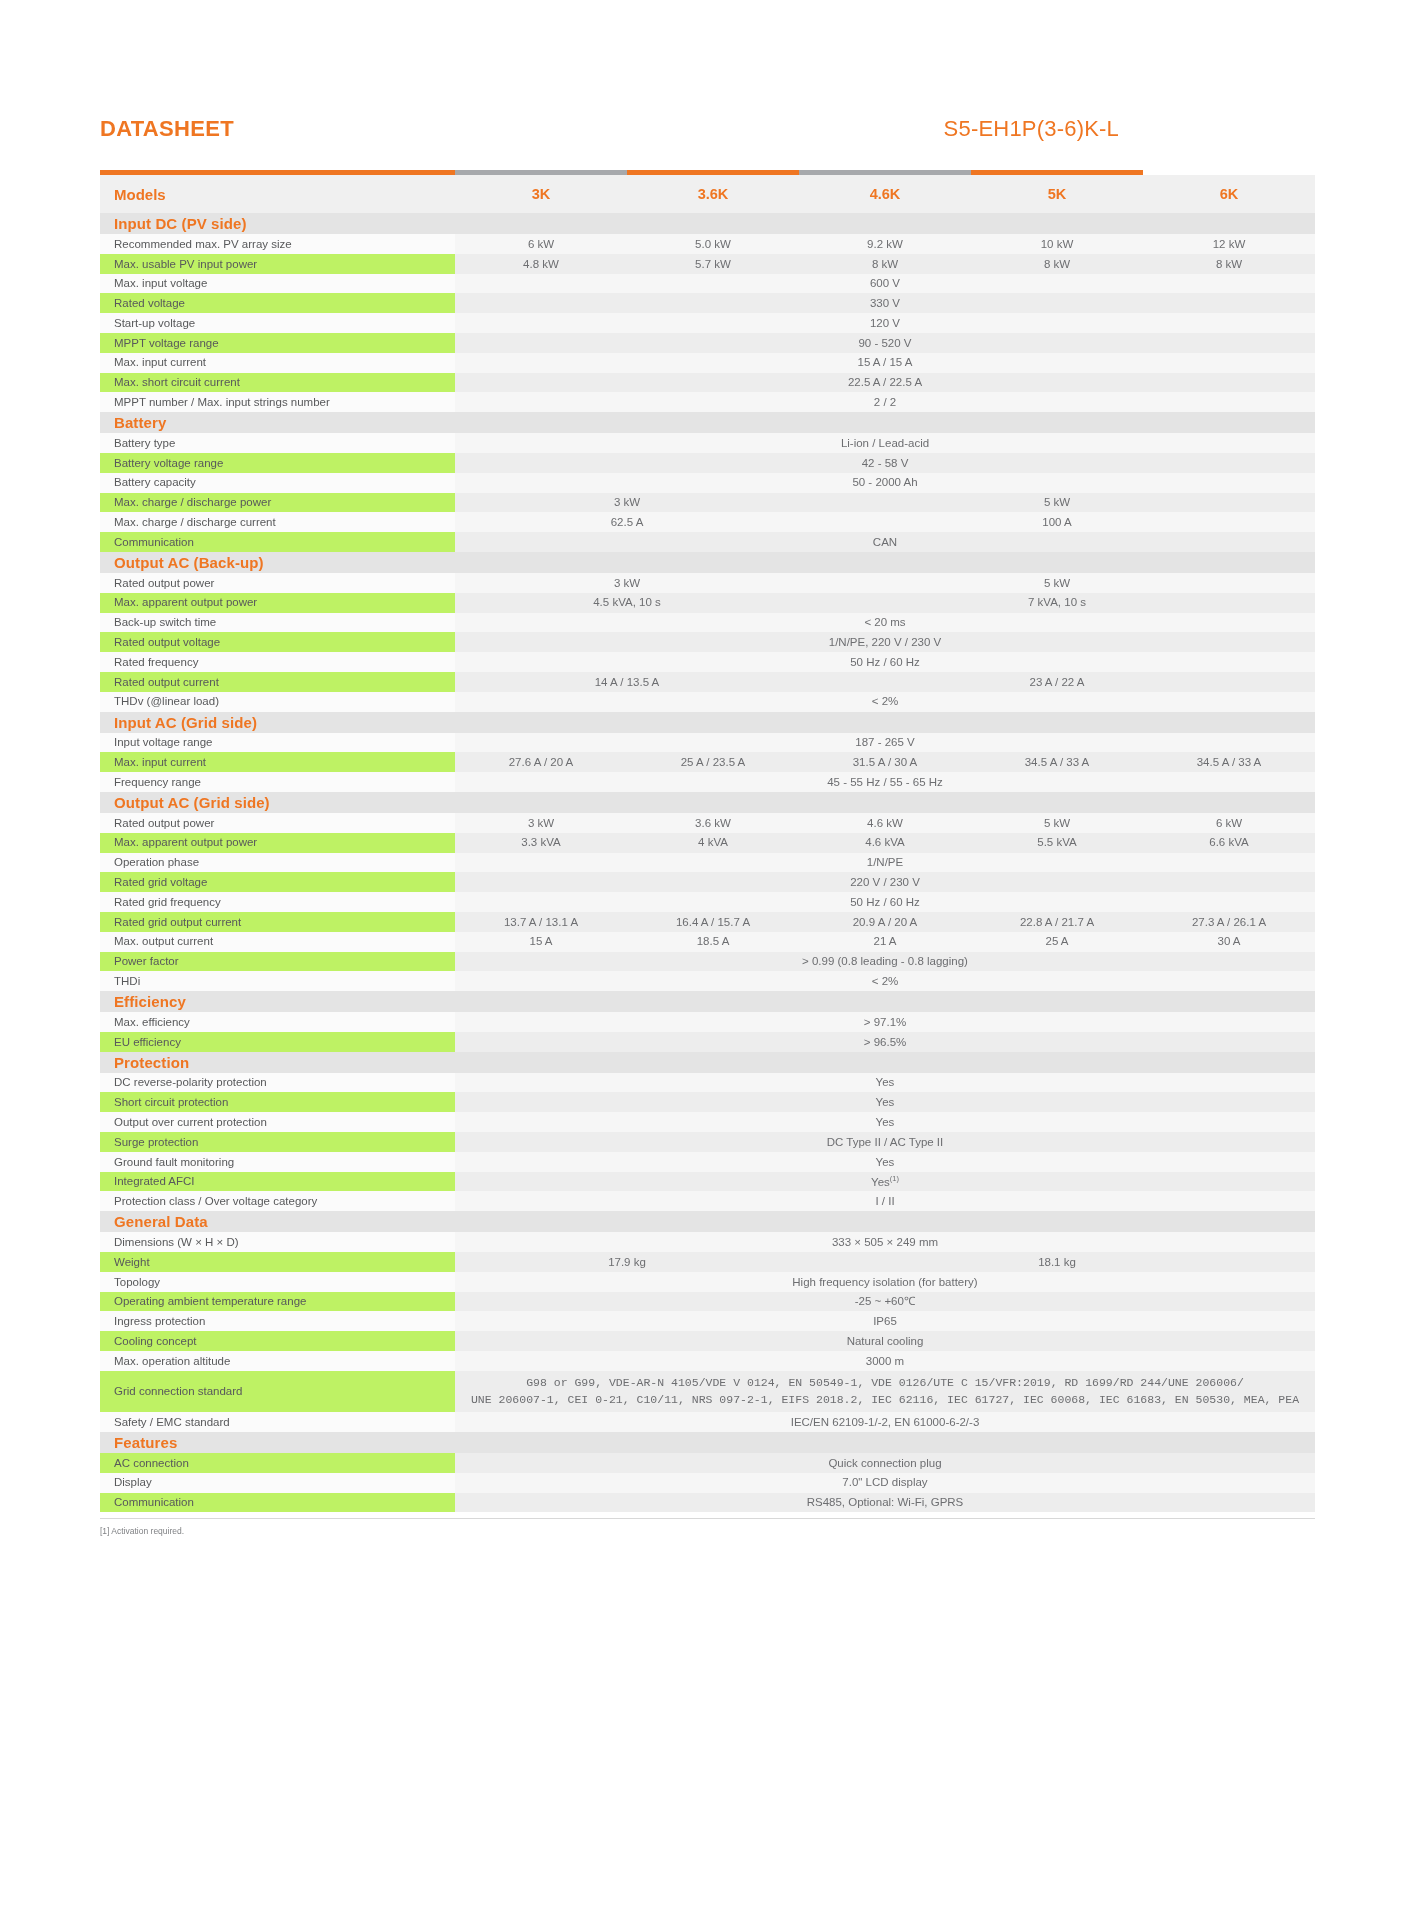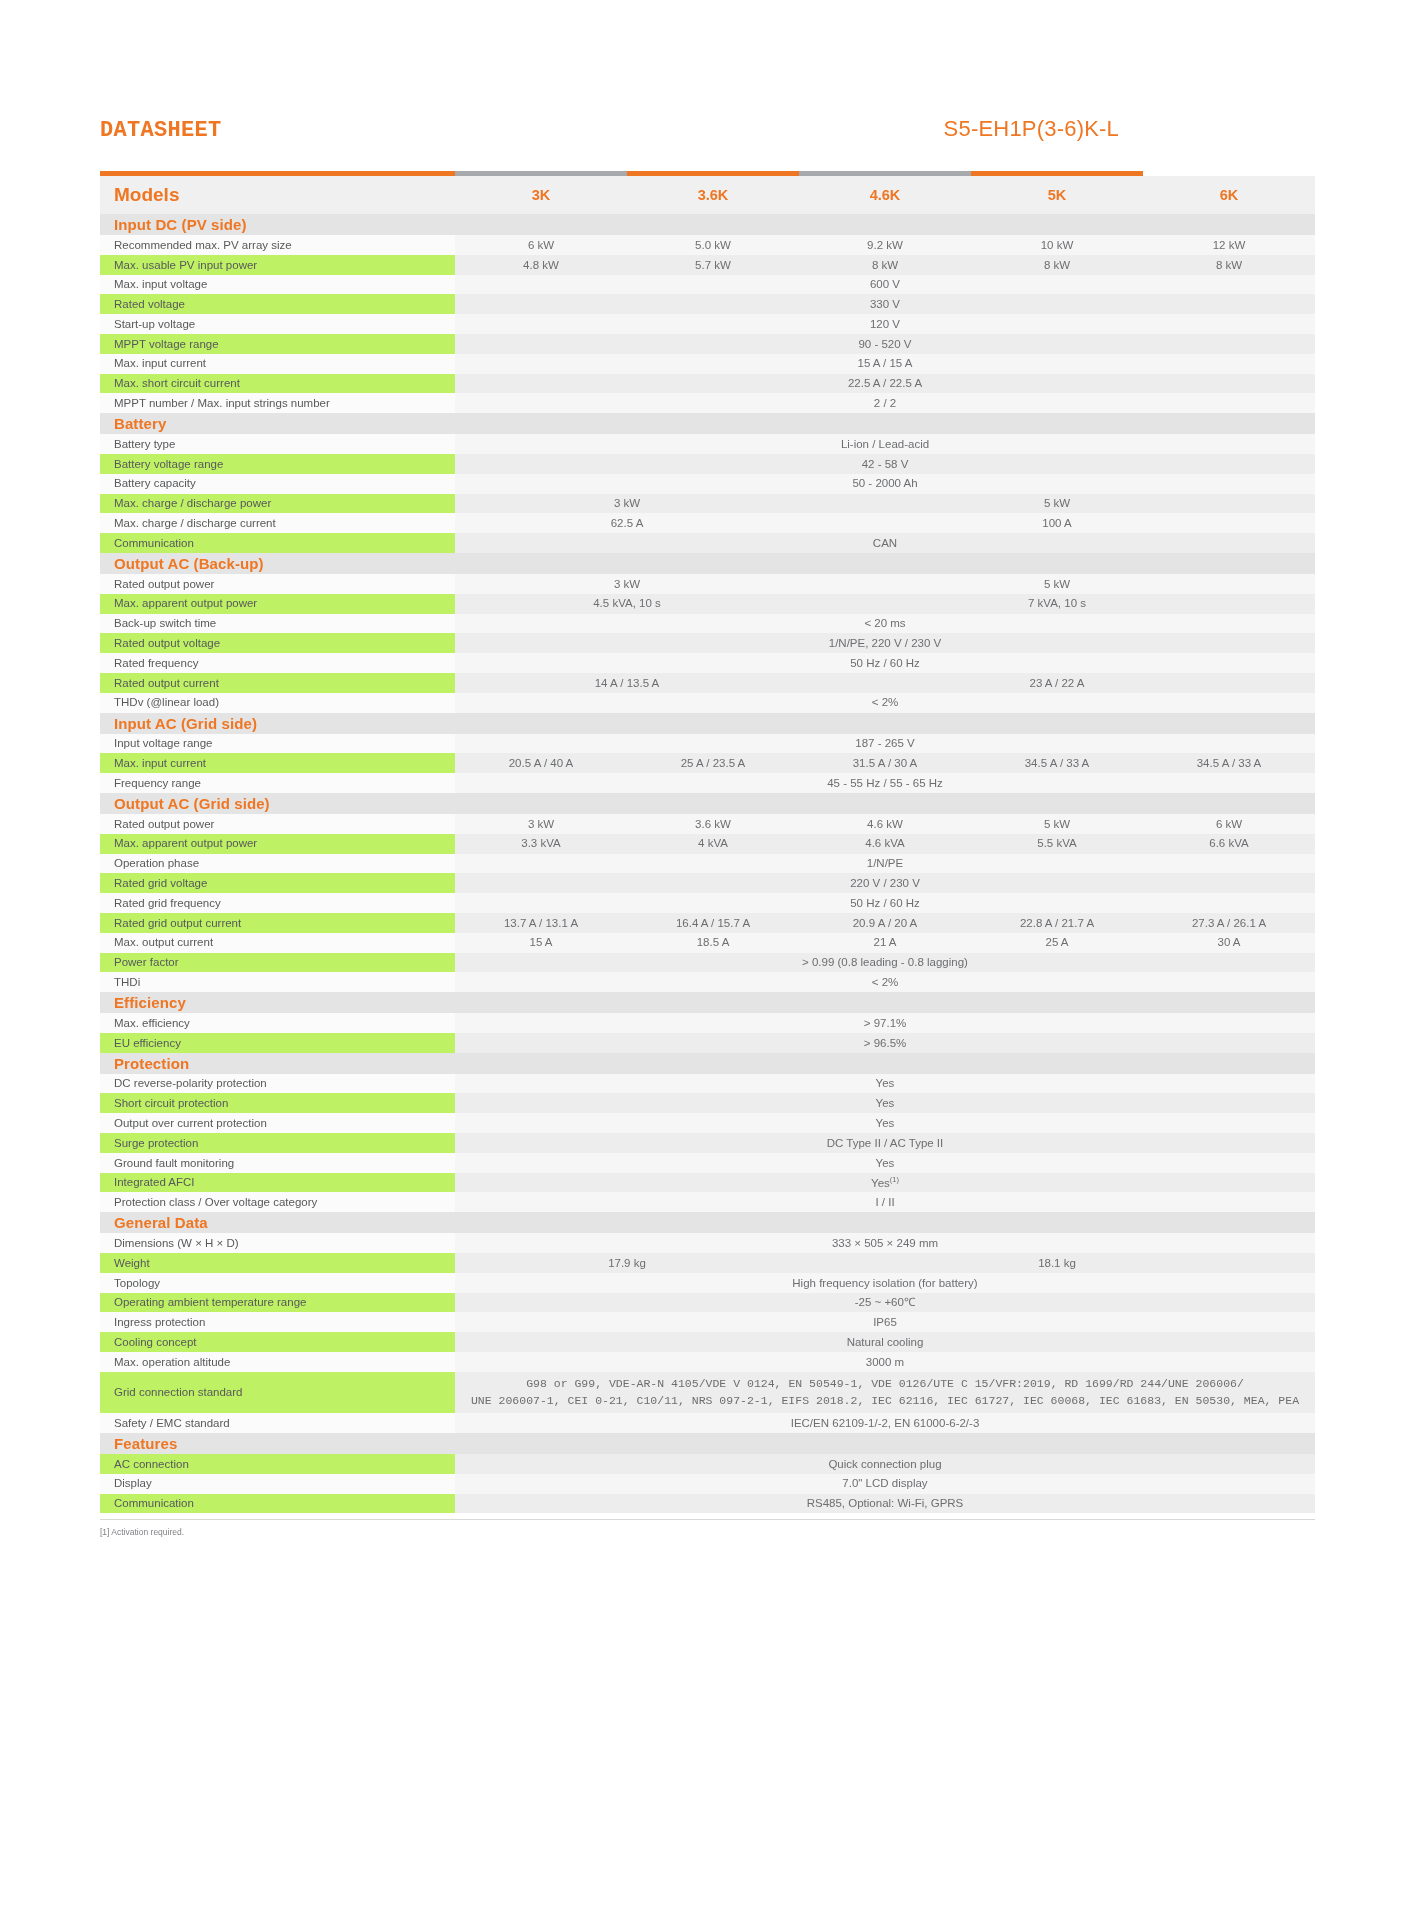--- a/index.html
+++ b/index.html
@@ -18,21 +18,20 @@
     display: flex;
     align-items: baseline;
     padding-top: 116px;
     padding-bottom: 28px;
   }
   .doc-title {
     color: #ef7622;
     font-size: 22px;
     font-weight: bold;
     letter-spacing: 0.3px;
-    font-family: Liberation Mono, monospace;
   }
   .doc-model {
     color: #ef7622;
     font-size: 22px;
     font-weight: normal;
     letter-spacing: 0.2px;
     margin-left: auto;
     margin-right: 196px;
   }
 
@@ -55,21 +54,21 @@
   
   tr.models-row td {
     background: #f0f0f0;
     height: 38px;
     padding: 0 14px;
     color: #ef7622;
     font-weight: bold;
     font-size: 14.5px;
     border: none;
   }
-  tr.models-row td.m-label { text-align: left; font-size: 19px; }
+  tr.models-row td.m-label { text-align: left; font-size: 15px; }
   tr.models-row td.m-val   { text-align: center; }
 
   
   tr.section-row td {
     background: #e4e4e4;
     color: #ef7622;
     font-weight: bold;
     font-size: 15px;
     height: 20px;
     padding: 2px 14px;
@@ -258,21 +257,21 @@
         </tr>
         <tr class="section-row">
           <td colspan="6">Input AC (Grid side)</td>
         </tr>
         <tr class="data-row odd">
           <td class="lbl">Input voltage range</td>
           <td class="val" colspan="5">187 - 265 V</td>
         </tr>
         <tr class="data-row even">
           <td class="lbl">Max. input current</td>
-          <td class="val" colspan="1">20.5 A / 40 A</td>
+          <td class="val" colspan="1">27.6 A / 20 A</td>
           <td class="val" colspan="1">25 A / 23.5 A</td>
           <td class="val" colspan="1">31.5 A / 30 A</td>
           <td class="val" colspan="1">34.5 A / 33 A</td>
           <td class="val" colspan="1">34.5 A / 33 A</td>
         </tr>
         <tr class="data-row odd">
           <td class="lbl">Frequency range</td>
           <td class="val" colspan="5">45 - 55 Hz / 55 - 65 Hz</td>
         </tr>
         <tr class="section-row">

